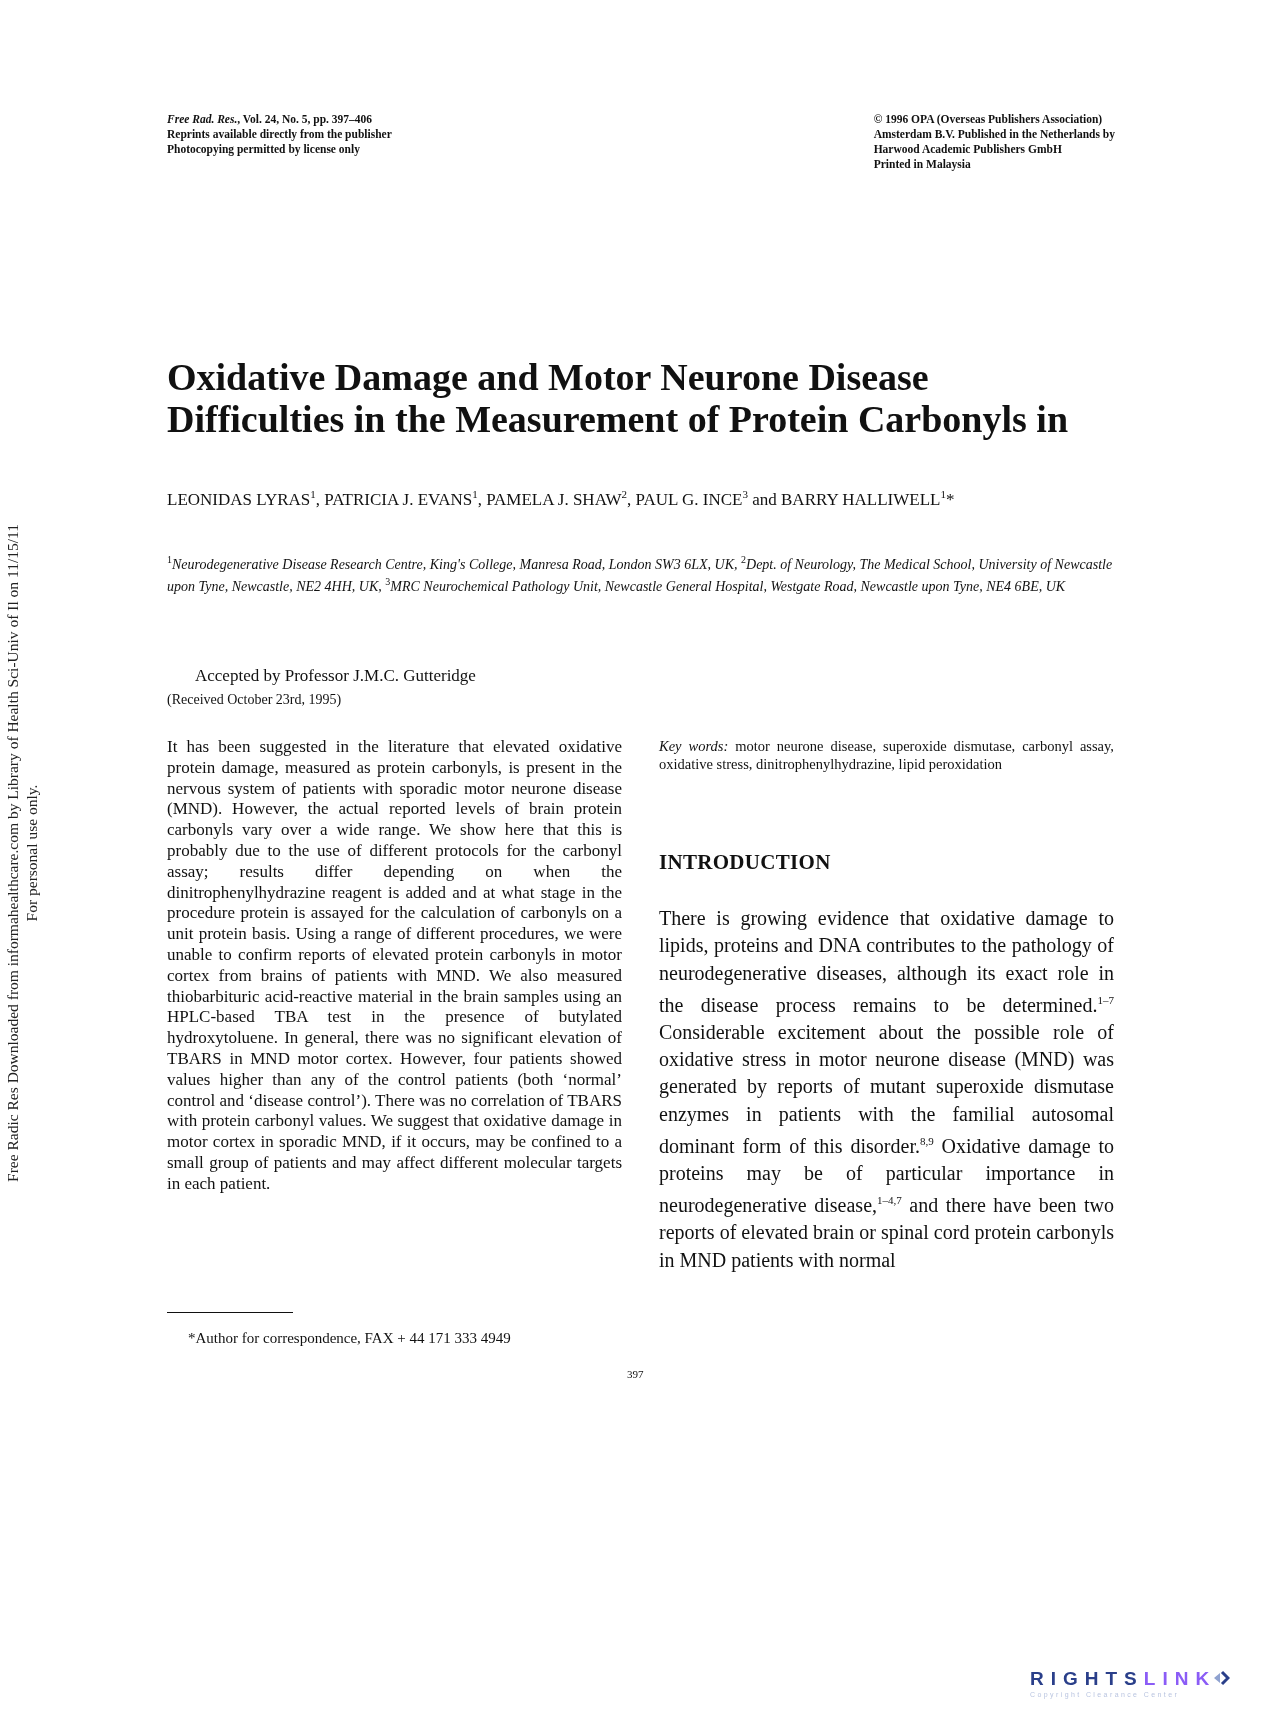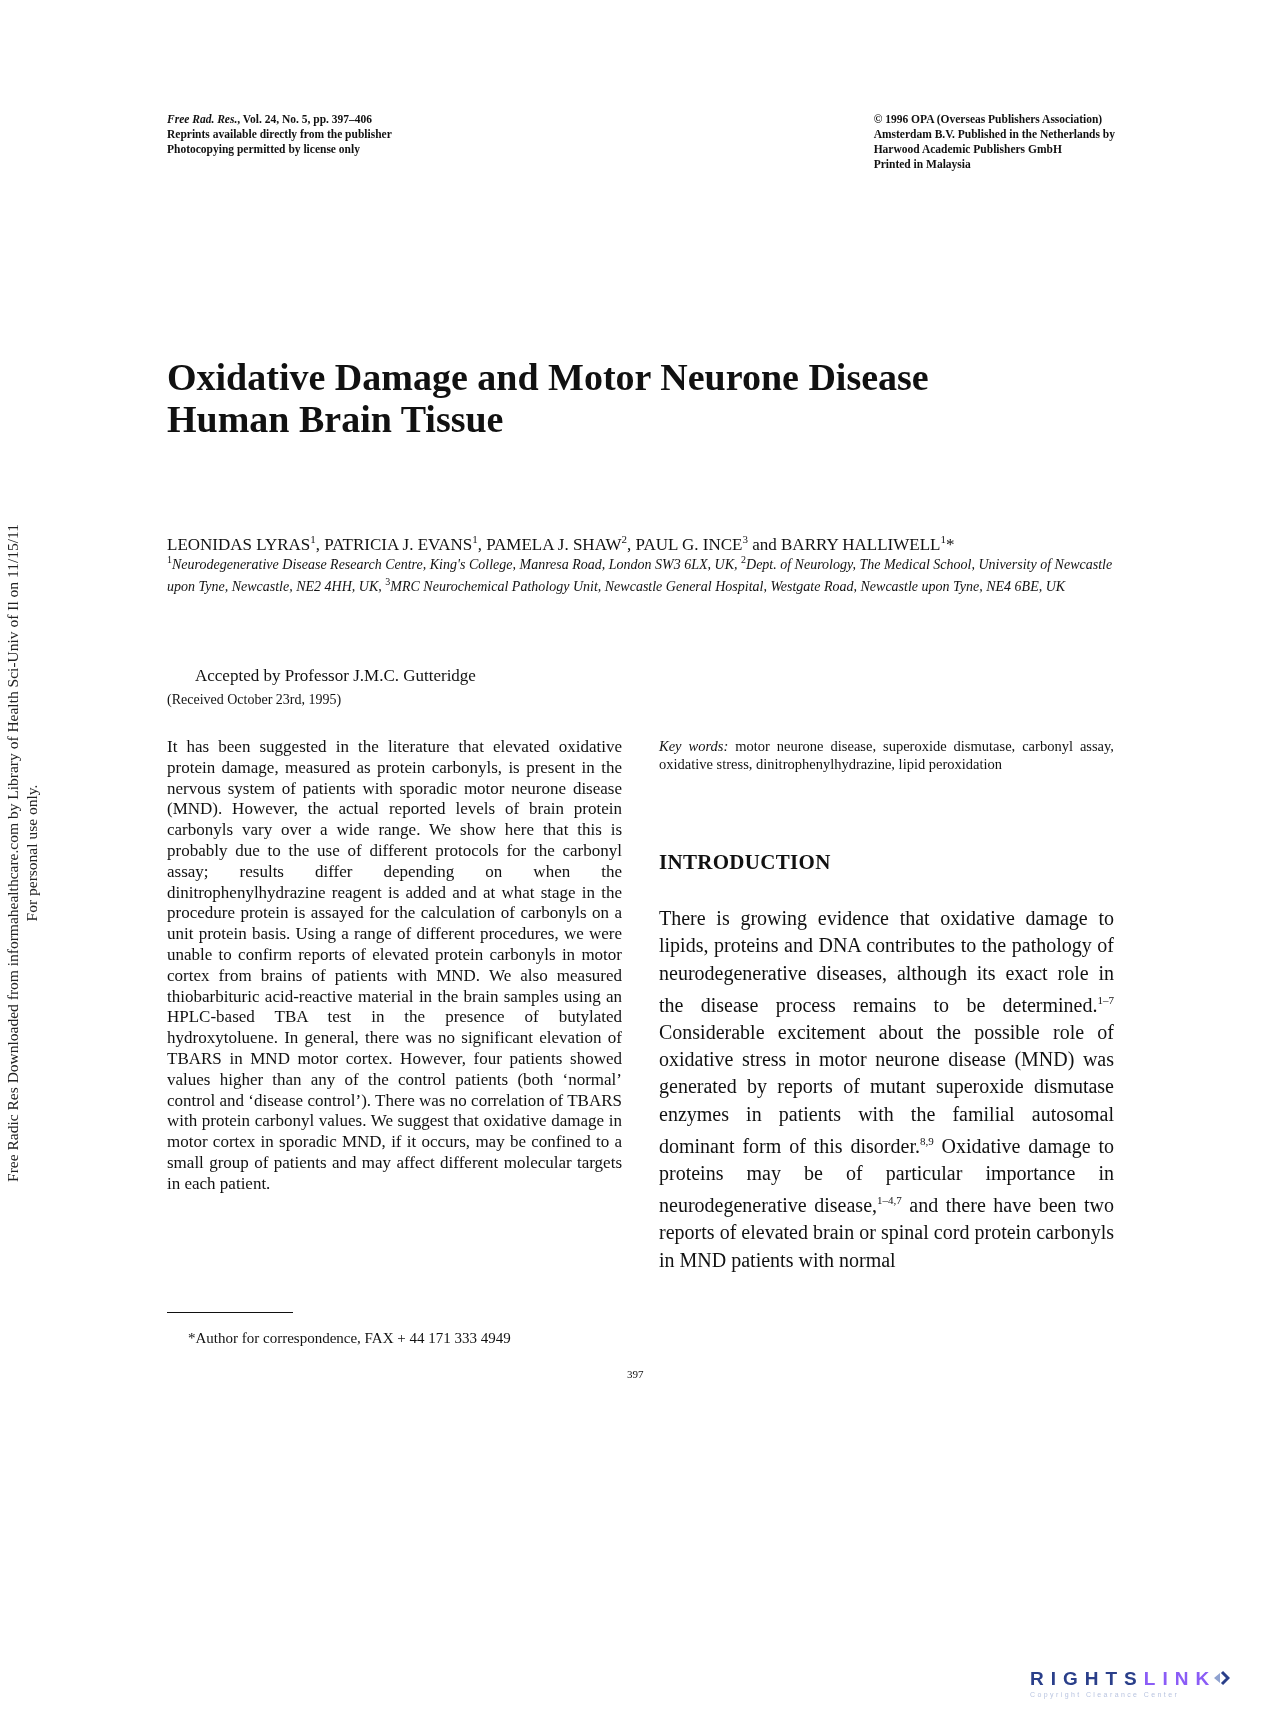--- a/index.html
+++ b/index.html
@@ -5,21 +5,21 @@
   html, body { margin:0; padding:0; background:#fff; }
   body { width:1275px; height:1726px; position:relative; overflow:hidden; color:#111;
          font-family:"Liberation Serif","DejaVu Serif",serif; }
   .abs { position:absolute; }
   .hdr-left { left:167px; top:112px; font-size:11.5px; line-height:15px; }
   .hdr-right { right:160px; top:112px; font-size:11.5px; line-height:15px; text-align:left; }
   .hdr-line { display:block; white-space:nowrap;font-weight:bold; }
   .ital { font-style:italic; }
   .title { left:167px; top:356px; font-size:38px; line-height:42px; width:960px; }
   .title span { display:block; white-space:nowrap; }
-  .authors { left:167px; top:533px; font-size:17px; white-space:nowrap; }
+  .authors { left:167px; top:488px; font-size:17px; white-space:nowrap; }
   .authors sup { font-size:11px; }
   .affil { left:167px; top:551px; width:950px; font-size:14px; line-height:17px; font-style:italic; }
   .affil sup { font-size:10px; font-style:normal; }
   .accepted { left:167px; top:666px; font-size:17px;margin-left:28px; }
   .received { left:167px; top:692px; font-size:14px; }
   .abstract { left:167px; top:737px; width:455px; font-size:17px; line-height:20.8px; text-align:justify; }
   .keywords { left:659px; top:737px; width:455px; font-size:14.5px; line-height:18px; text-align:justify; }
   .intro-h { left:659px; top:850px; font-size:21px; font-weight:bold; letter-spacing:0.3px; }
   .intro { left:659px; top:905px; width:455px; font-size:20px; line-height:27.3px; text-align:justify; }
   .intro sup { font-size:11px; }
@@ -52,21 +52,21 @@
   <span class="hdr-line">Printed in Malaysia</span>
 </div>
 
 <div class="abs side-stamp">
   <span>Free Radic Res Downloaded from informahealthcare.com by Library of Health Sci-Univ of Il on 11/15/11</span>
   <span>For personal use only.</span>
 </div>
 
 <h1 class="abs title" style="margin:0;font-weight:bold;">
   <span>Oxidative Damage and Motor Neurone Disease</span>
-  <span>Human Brain Tissue</span>
+  <span>Difficulties in the Measurement of Protein Carbonyls in</span>
 </h1>
 
 <div class="abs authors">
   <span><span>LEONIDAS LYRAS</span><sup>1</sup><span>, </span></span><span><span>PATRICIA J. EVANS</span><sup>1</sup><span>, </span></span><span><span>PAMELA J. SHAW</span><sup>2</sup><span>, </span></span><span><span>PAUL G. INCE</span><sup>3</sup><span> and </span></span><span><span>BARRY HALLIWELL</span><sup>1</sup><span>*</span></span>
 </div>
 
 <div class="abs affil">
   <sup>1</sup><span>Neurodegenerative Disease Research Centre, King's College, Manresa Road, London SW3 6LX, UK, </span><sup>2</sup><span>Dept. of Neurology, The Medical School, University of Newcastle upon Tyne, Newcastle, NE2 4HH, UK, </span><sup>3</sup><span>MRC Neurochemical Pathology Unit, Newcastle General Hospital, Westgate Road, Newcastle upon Tyne, NE4 6BE, UK</span>
 </div>
 

